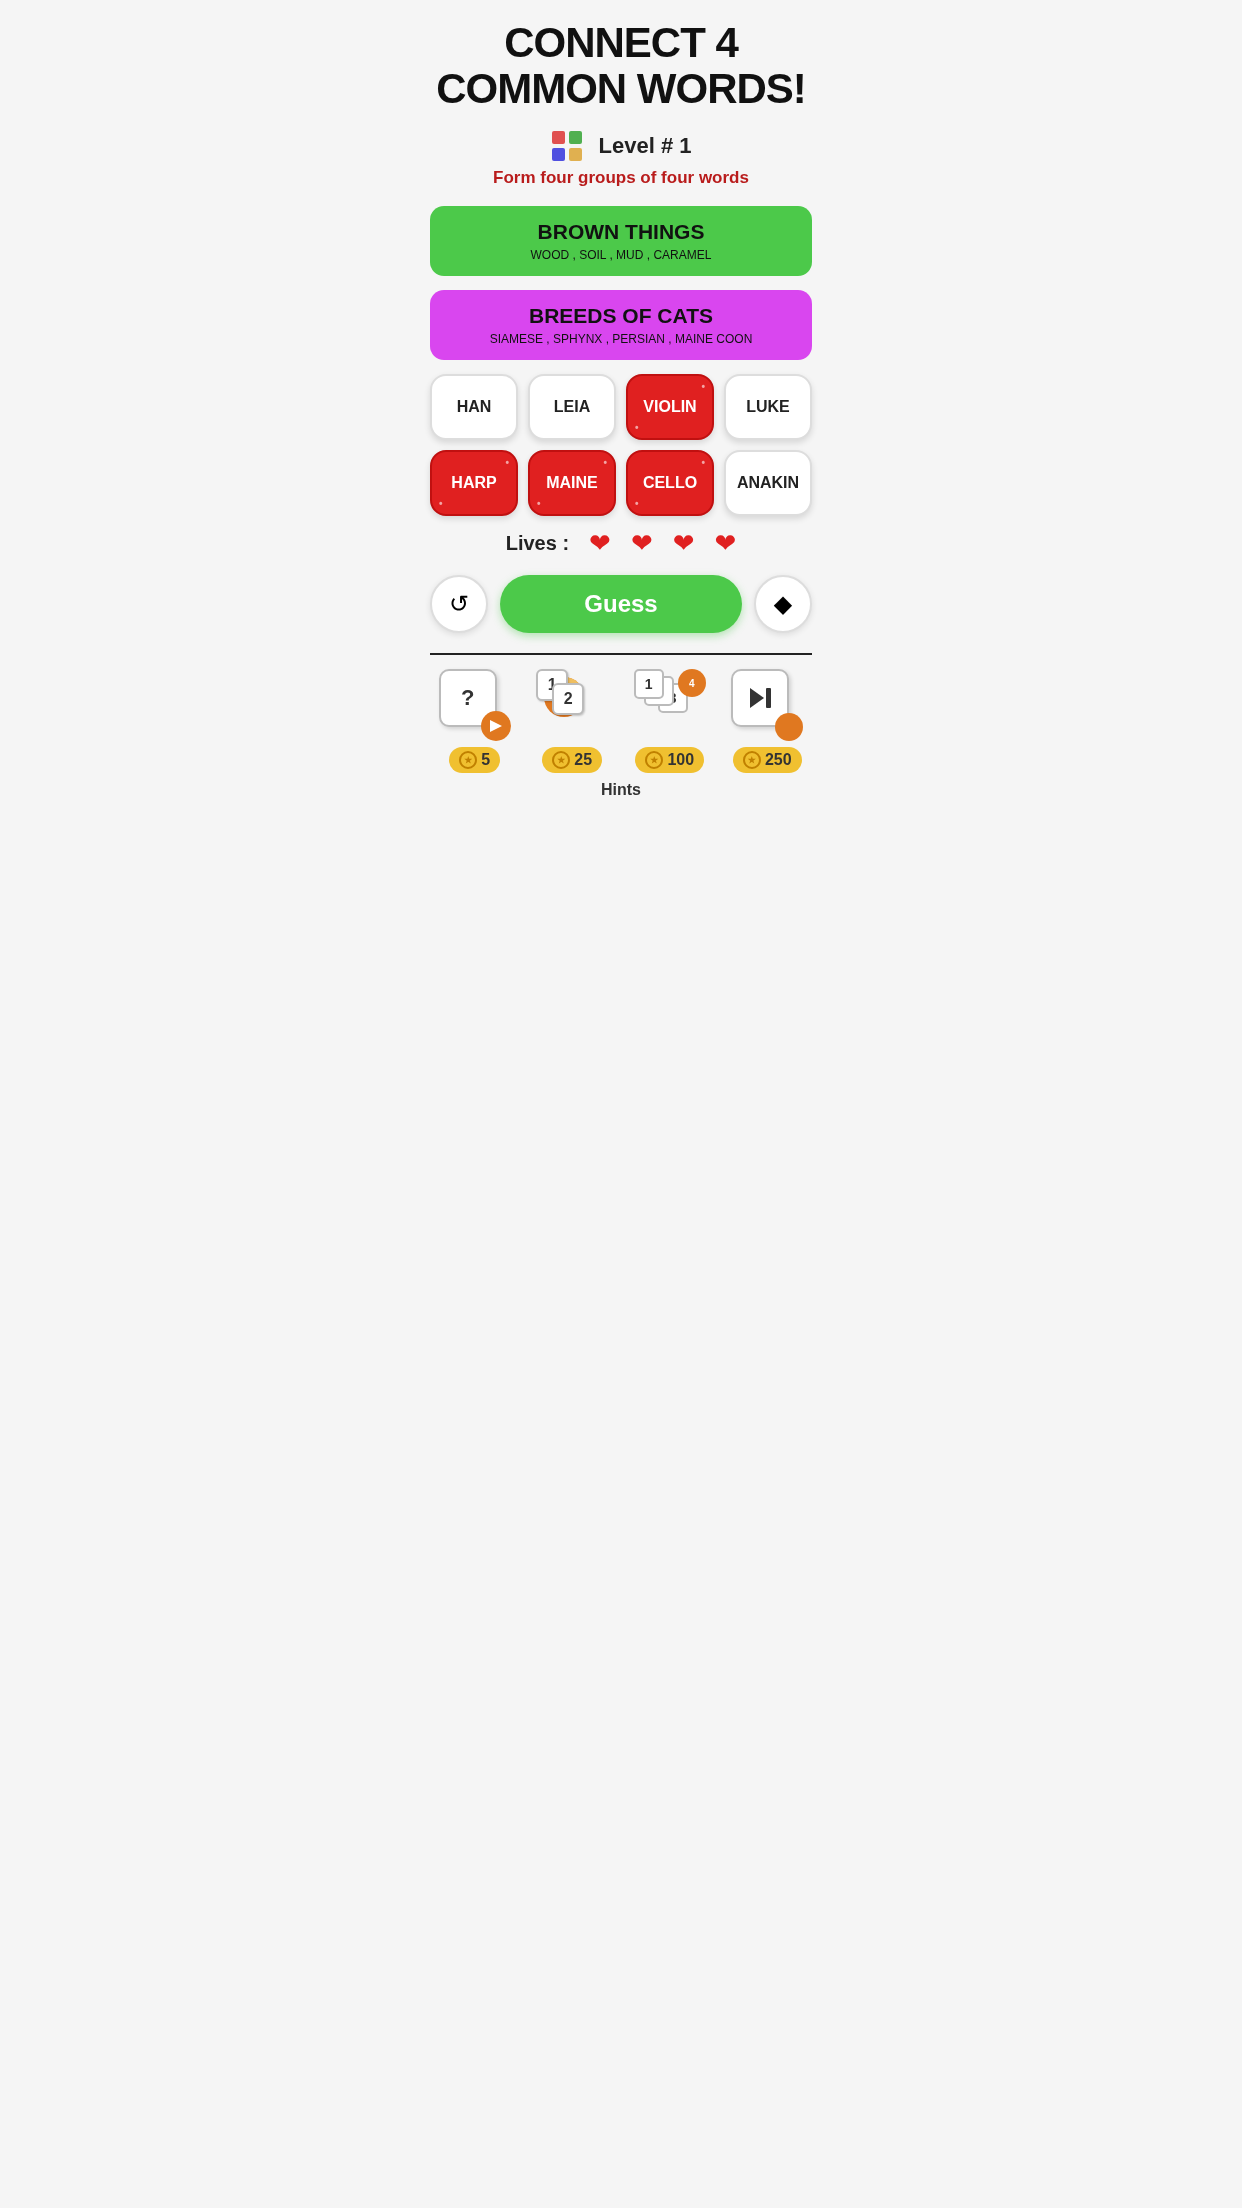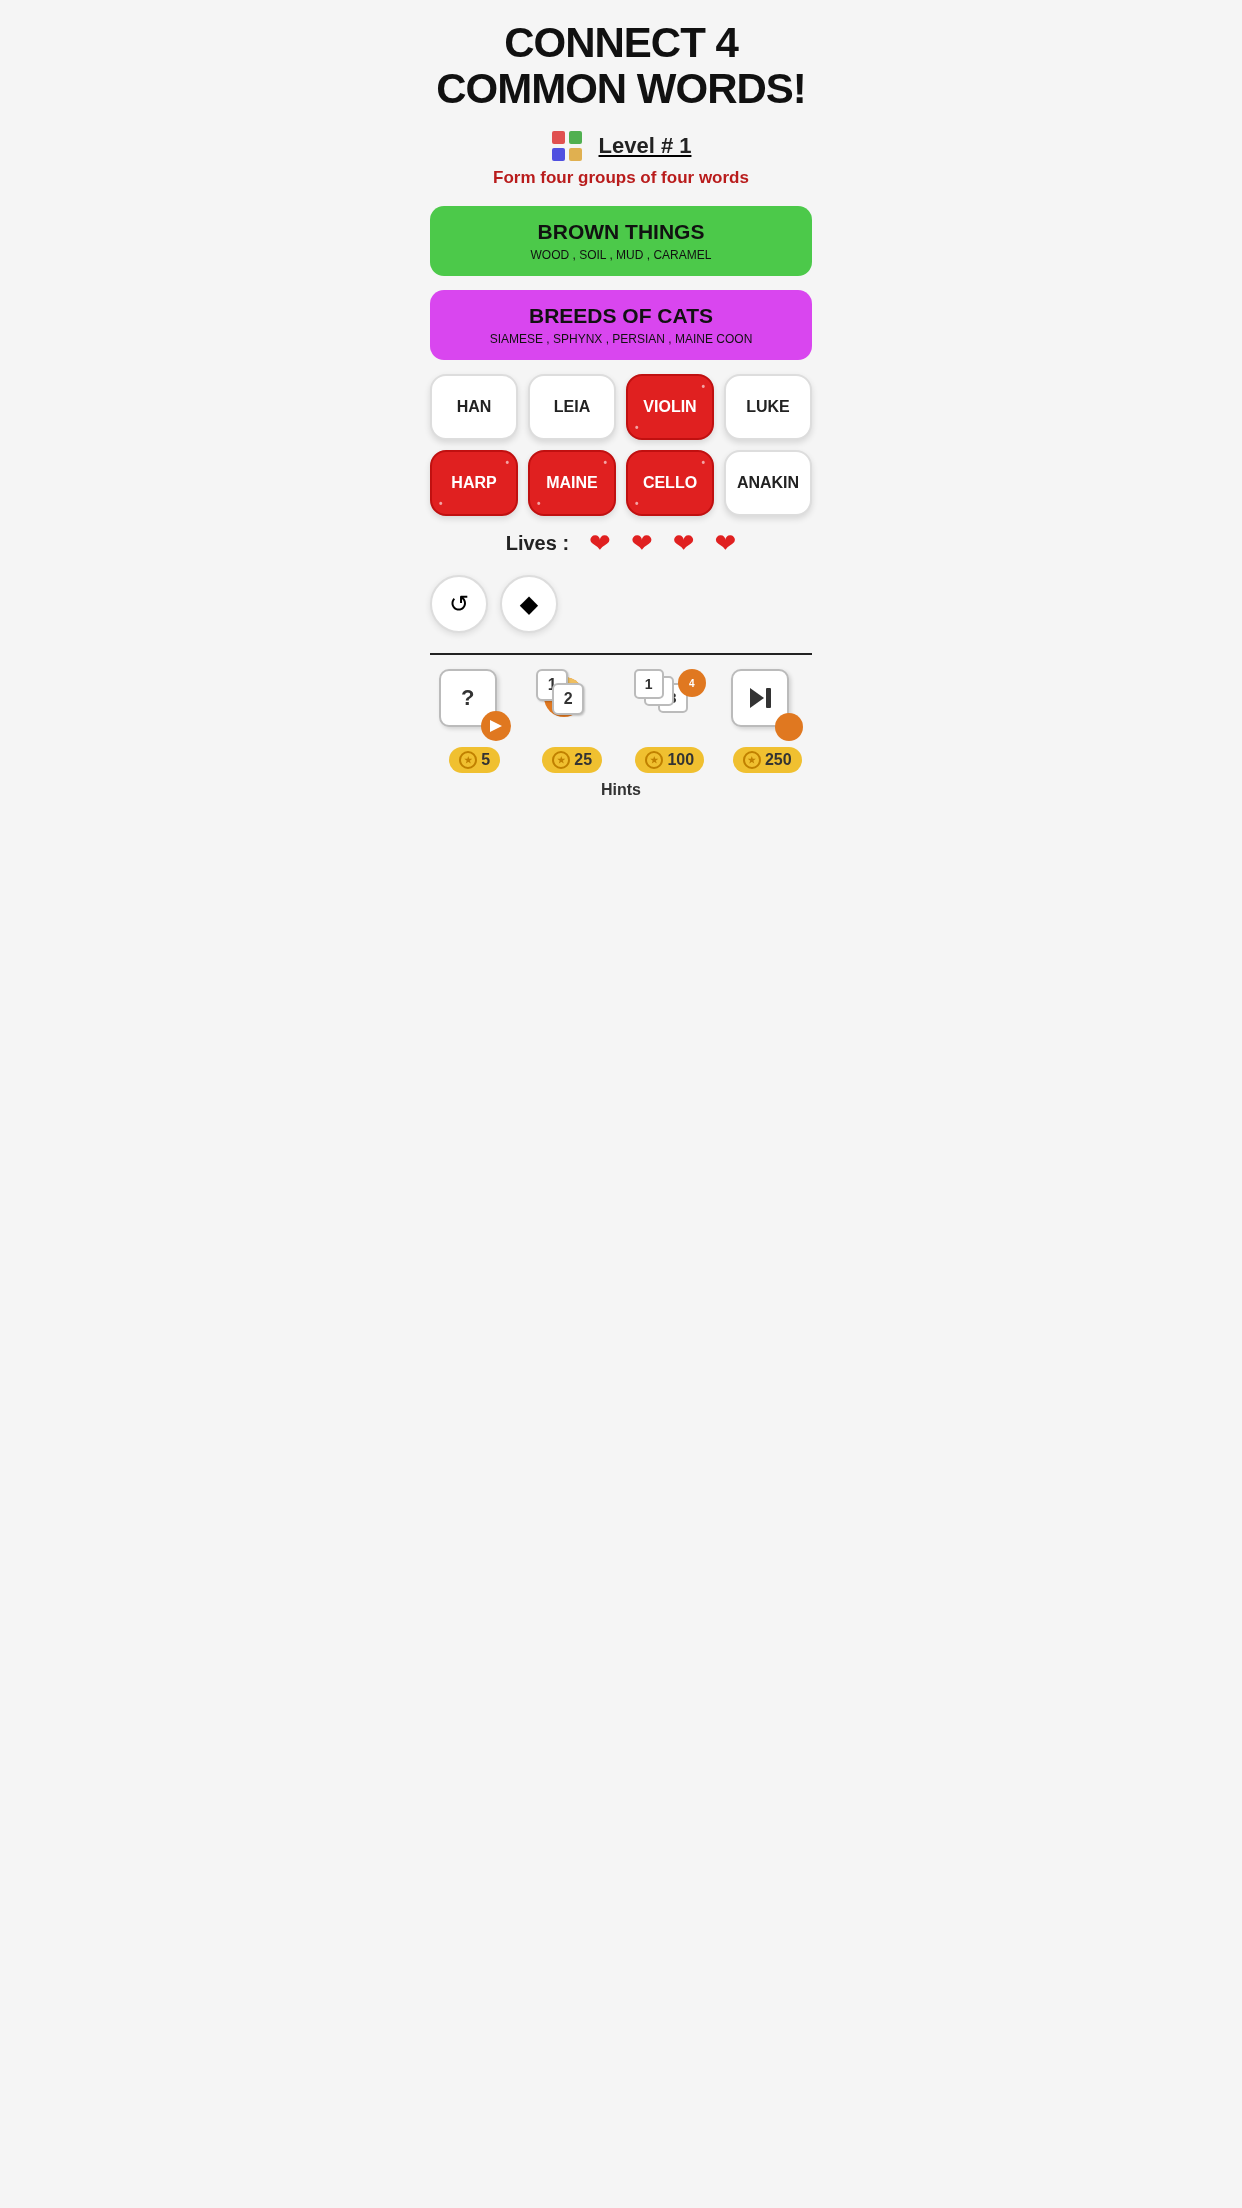--- a/index.html
+++ b/index.html
@@ -26,21 +26,20 @@
       margin-bottom: 18px;
       font-family: 'Arial Black', sans-serif;
       letter-spacing: -1px;
     }
 
     .level-row {
       display: flex;
       align-items: center;
       gap: 16px;
       margin-bottom: 6px;
-      text-decoration: underline;
     }
 
     .grid-icon {
       width: 32px;
       height: 32px;
     }
 
     .level-text {
       font-size: 22px;
       font-weight: 700;
@@ -338,20 +337,23 @@
   <span class="heart">❤</span>
   <span class="heart">❤</span>
   <span class="heart">❤</span>
   <span class="heart">❤</span>
 </div>
 
 <div class="action-row">
   <button class="icon-btn" title="Shuffle">
     <span>↺</span>
   </button>
+  <button class="guess-btn">
+    <span>Guess</span>
+  </button>
   <button class="icon-btn" title="Erase">
     <span>◆</span>
   </button>
 </div>
 
 <div class="hints-section">
   <div class="hints-grid">
 
     <div class="hint-item">
       <div class="hint-icon-wrapper">

